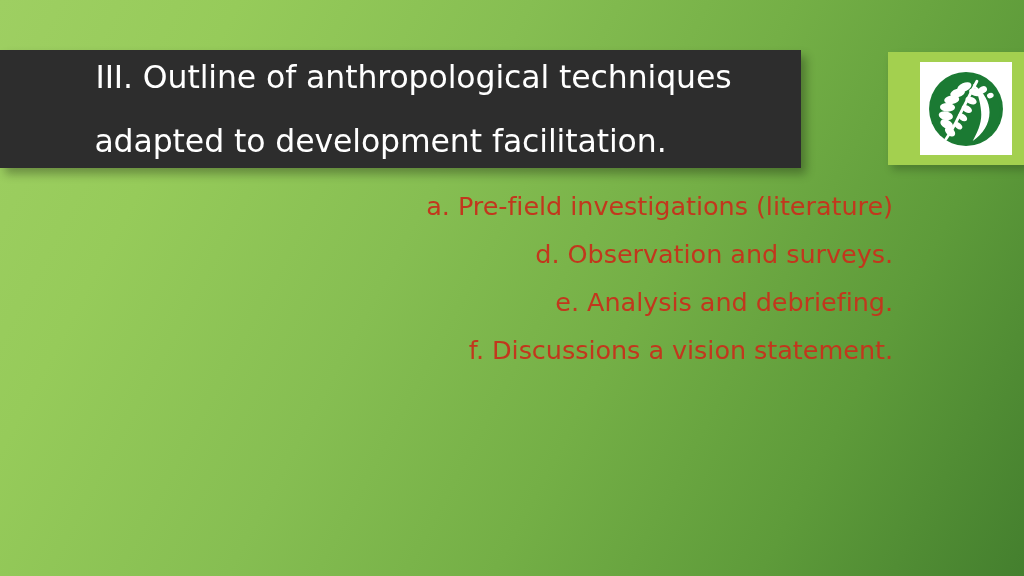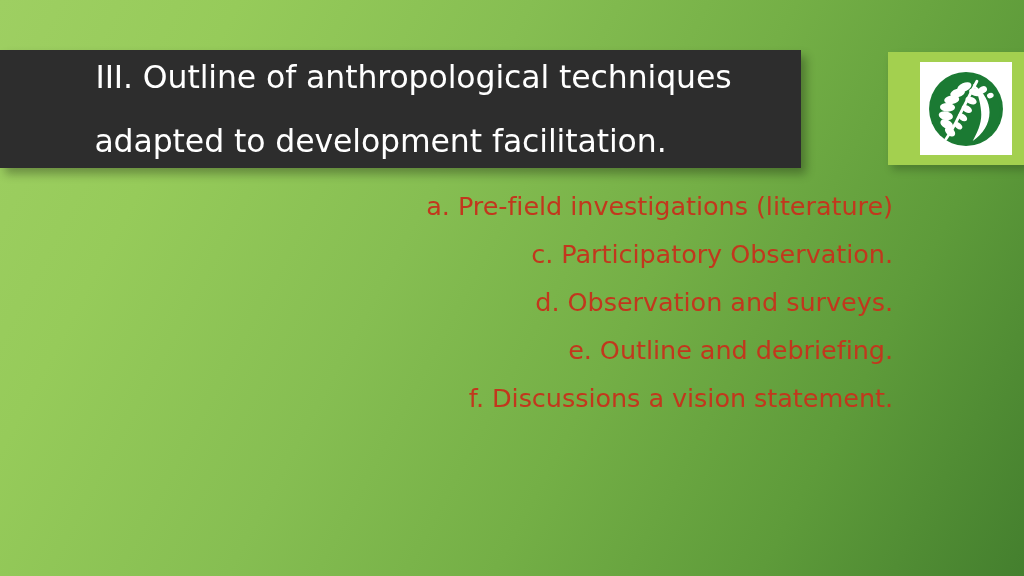--- a/index.html
+++ b/index.html
@@ -127,19 +127,18 @@
           <ellipse cx="51" cy="50" rx="6.6" ry="4" fill="#ffffff" transform="rotate(28 51 50)"></ellipse>
           <ellipse cx="46" cy="60" rx="6" ry="3.8" fill="#ffffff" transform="rotate(34 46 60)"></ellipse>
           <ellipse cx="41" cy="70" rx="5.2" ry="3.4" fill="#ffffff" transform="rotate(42 41 70)"></ellipse>
         </svg>
       </span>
     </div>
   </div>
 
   <div id="bullet-list">
     <div class="bullet-item">a. Pre-field investigations (literature)</div>
-    <div class="bullet-item">c. Participatory Observation.</div>
     <div class="bullet-item">d. Observation and surveys.</div>
-    <div class="bullet-item">e. Outline and debriefing.</div>
+    <div class="bullet-item">e. Analysis and debriefing.</div>
     <div class="bullet-item">f. Discussions a vision statement.</div>
   </div>
 
 </div>
 
 </body></html>

